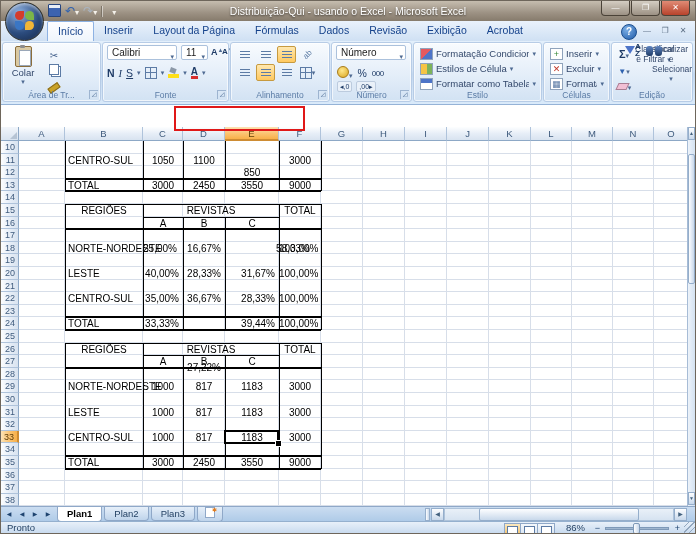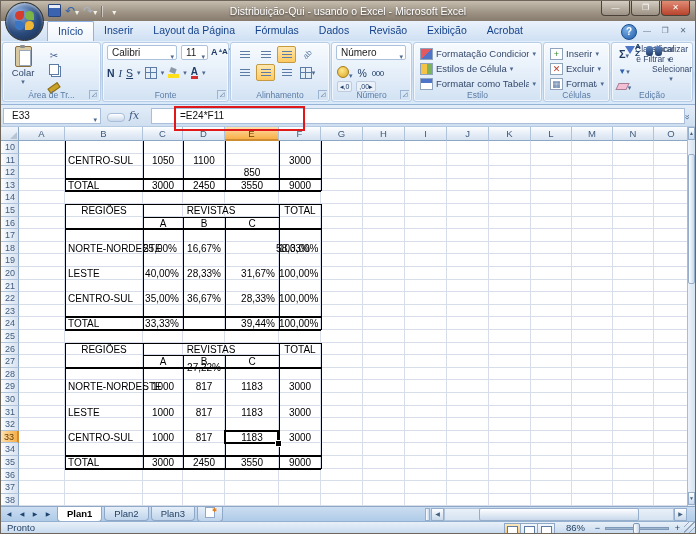--- a/index.html
+++ b/index.html
@@ -369,30 +369,20 @@
       </div>
       <div class="big-btn" style="left:60px;width:38px;left:unset;right:2px;">
         <span class="ic-binoc"></span>
         <span>Localizar e Selecionar</span>
         <span class="mini-arrow">▾</span>
       </div>
       <div class="rgroup-label">Edição</div>
     </div>
   </div>
 
-  <div class="abs" id="fbar">
-    <div class="abs" id="namebox">
-      <span>E33</span>
-      <span class="mini-arrow">▾</span>
-    </div>
-    <div class="abs" id="fb-pill"></div>
-    <div class="abs" id="fx"><span>fx</span></div>
-    <div class="abs" id="ffield"><span>=E24*F11</span></div>
-    <div class="abs" id="fb-expand">«</div>
-  </div>
   <div class="abs" id="annotation-box" style="left: 173px; top: 105px; width: 127px; height: 21px;"></div>
 
   <div class="abs" id="grid">
     <div class="abs" id="corner"></div>
     <div class="abs" id="cells">
         <div class="vline" style="left: 45px; top: 0px; width: 1px; height: 365.4px;"></div>
         <div class="vline" style="left: 123px; top: 0px; width: 1px; height: 365.4px;"></div>
         <div class="vline" style="left: 163px; top: 0px; width: 1px; height: 365.4px;"></div>
         <div class="vline" style="left: 205px; top: 0px; width: 1px; height: 365.4px;"></div>
         <div class="vline" style="left: 259px; top: 0px; width: 1px; height: 365.4px;"></div>

